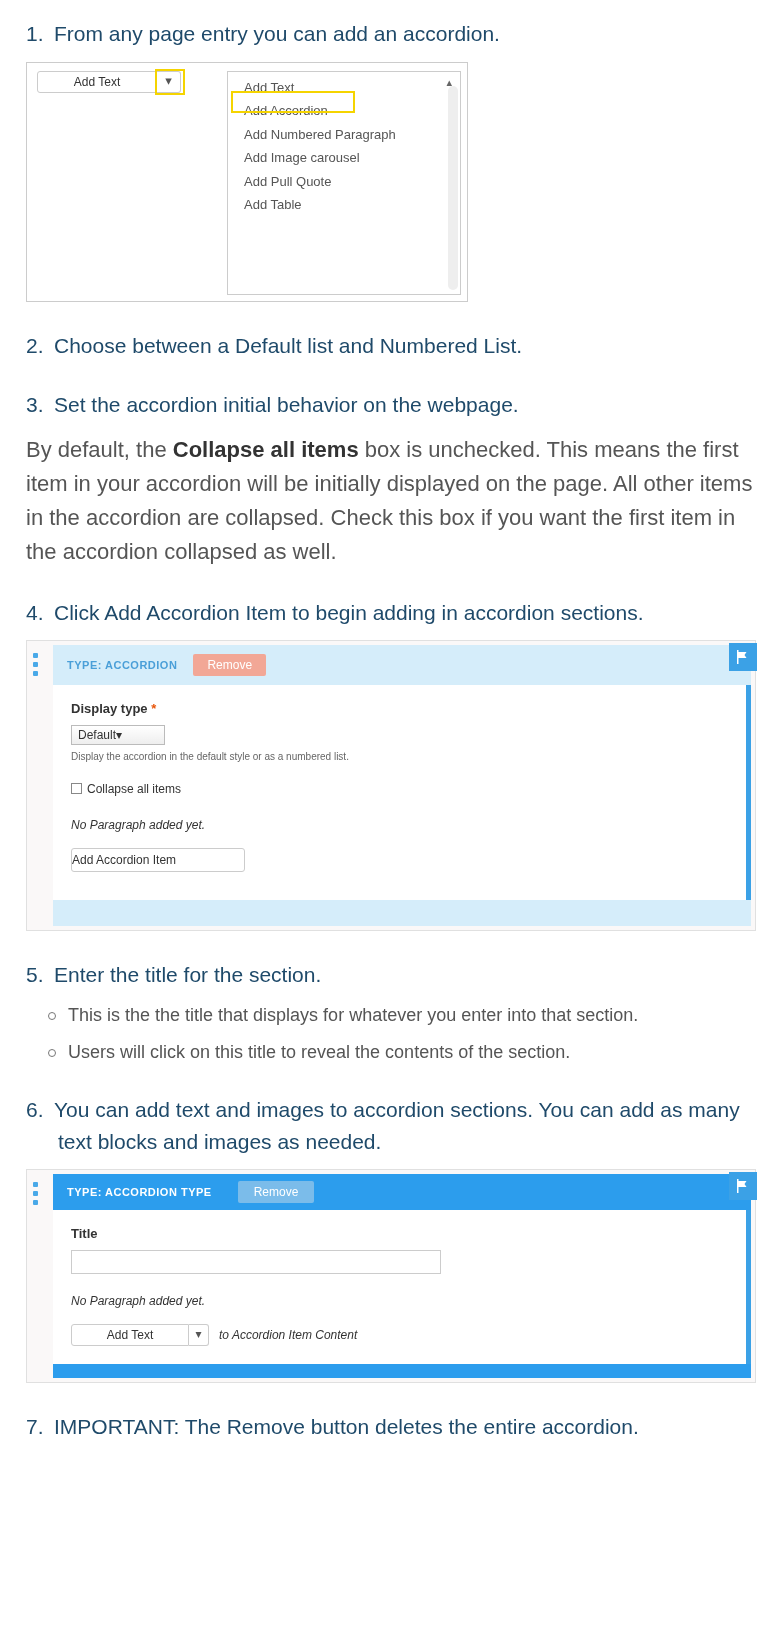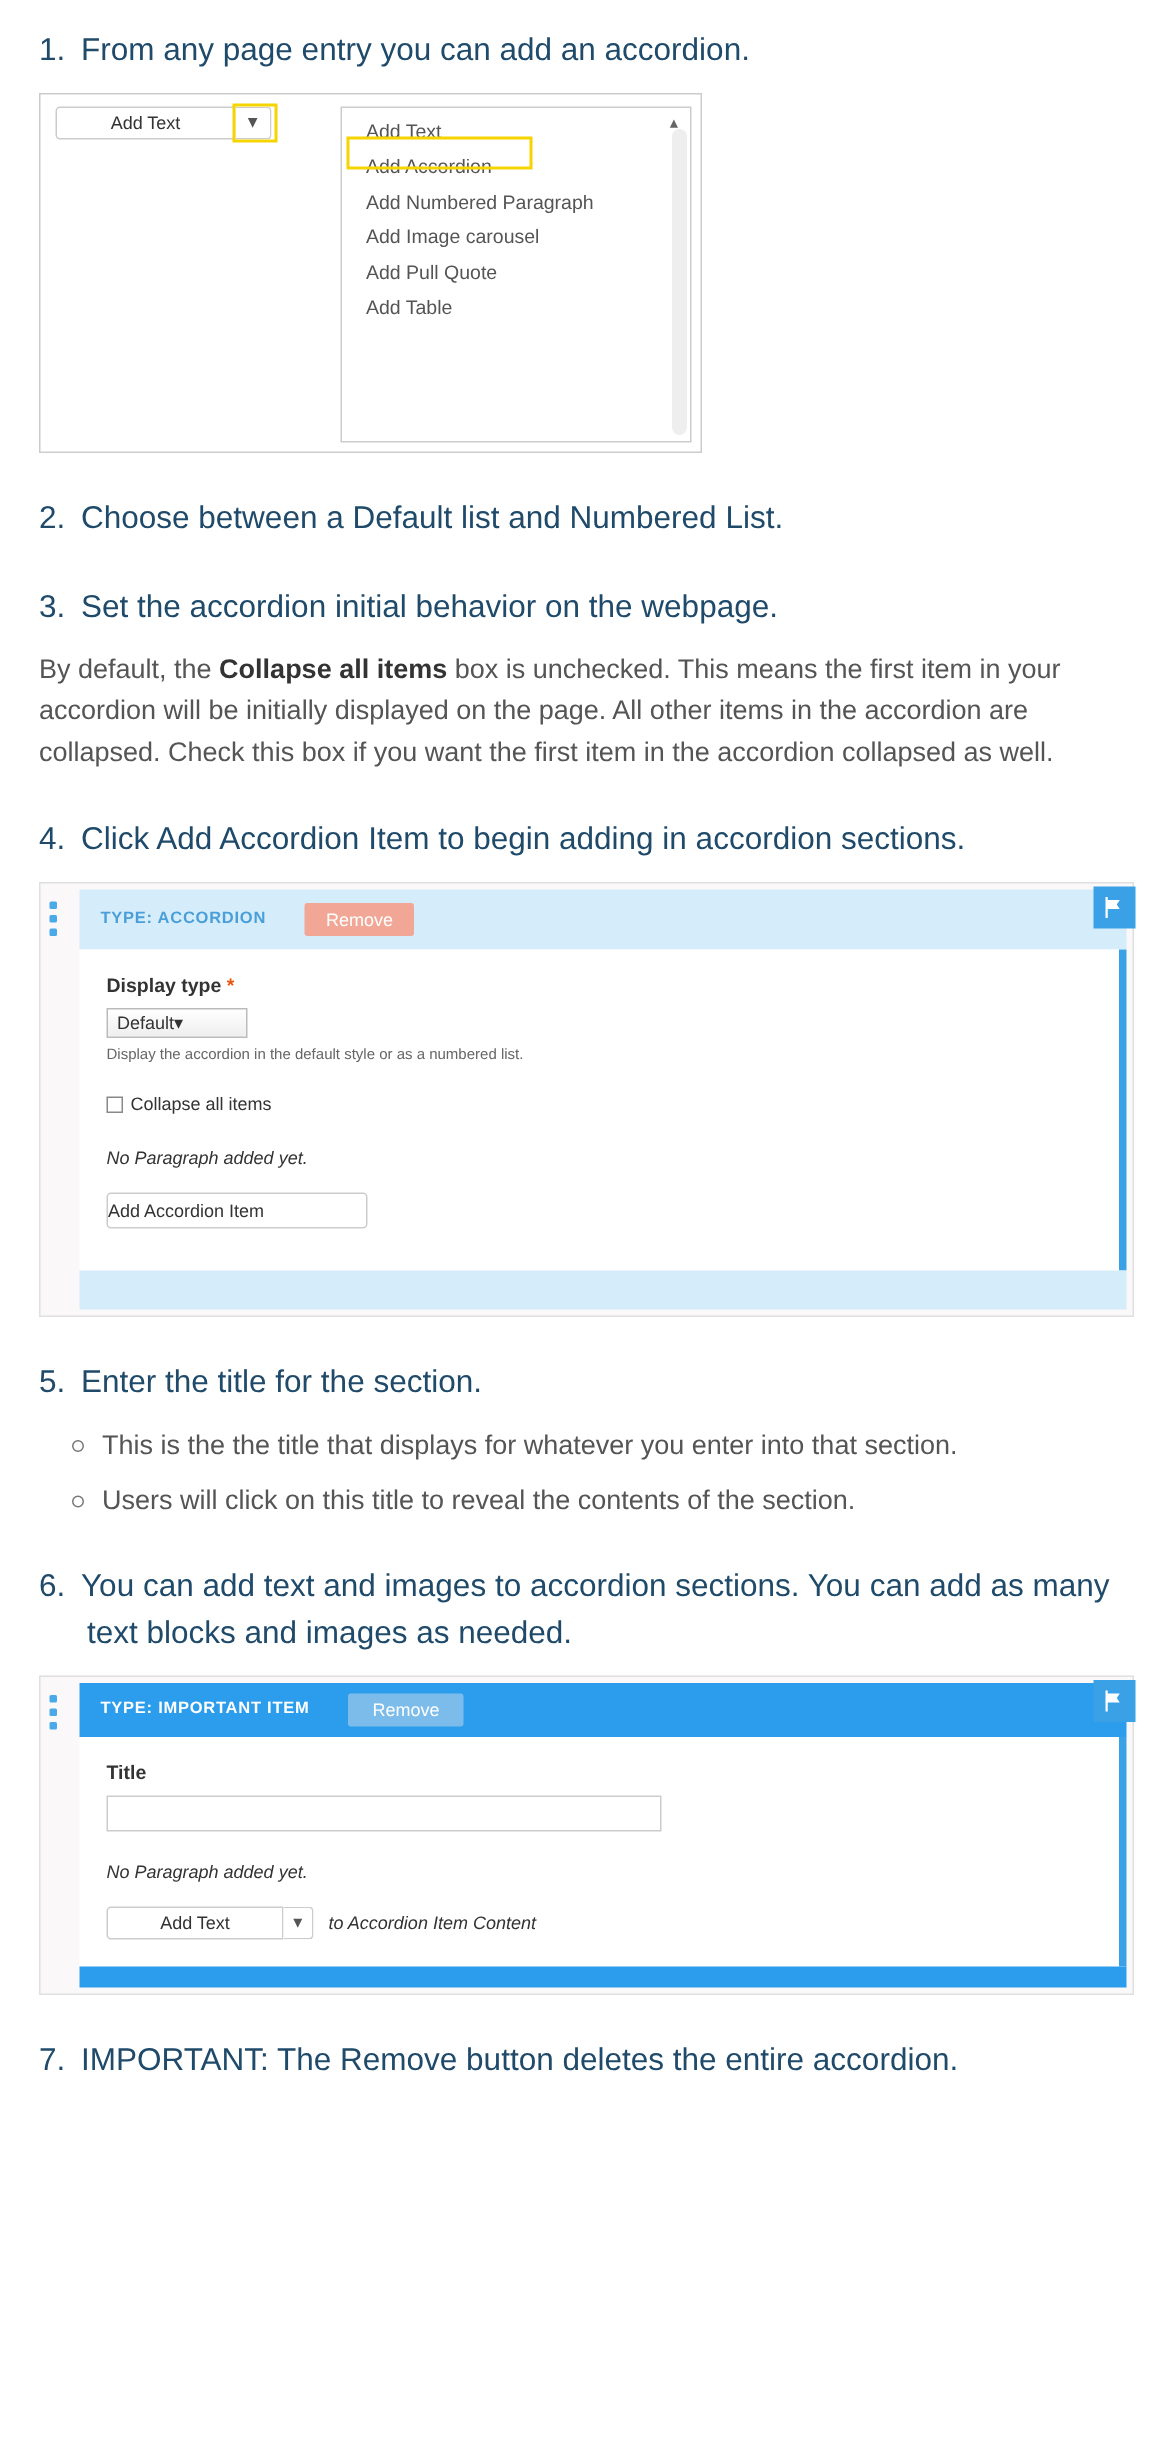--- a/index.html
+++ b/index.html
@@ -21,21 +21,21 @@
     padding-left: 32px;
     text-indent: -32px;
     margin-bottom: 12px;
   }
   ol.main-steps > li > .step-heading::before {
     content: counter(step) ". ";
     display: inline-block;
     width: 28px;
     text-indent: 0;
   }
-  .step-body { color: #555; font-size: 18px; line-height: 1.55; margin-bottom: 20px; }
+  .step-body { color: #555; font-size: 22px; line-height: 1.55; margin-bottom: 20px; }
   .step-body strong { color: #333; font-weight: 700; }
   ul.sub { list-style: none; padding-left: 22px; }
   ul.sub > li { position: relative; padding-left: 20px; margin-bottom: 10px; color: #555; font-size: 18px; }
   ul.sub > li::before {
     content: "";
     position: absolute; left:0; top:10px;
     width: 6px; height: 6px; border:1px solid #777; border-radius:50%;
   }
 
   
@@ -77,21 +77,21 @@
 
   
   .panel2 {
     border:1px solid #e0e0e0; background:#faf8f8; width: 730px;
     position:relative; padding:4px 4px 4px 26px; font-family: Helvetica, Arial, sans-serif;
   }
   .p2-dots { position:absolute; top:12px; left:6px; display:flex; flex-direction:column; gap:4px; }
   .p2-dots span { width:5px; height:5px; background:#4aa9e8; border-radius:1px; }
   .p2-header {
     background:#d5edfa; height:40px; display:flex; align-items:center;
-    padding:0 14px; gap:26px;
+    padding:0 14px; gap:16px;
   }
   .p2-header .typetext { color:#4a9fd8; font-weight:bold; font-size:11px; letter-spacing:0.5px; }
   .p2-remove1 {
     background:#f2a796; color:#fff; font-size:12px; padding:2px 14px; border-radius:2px;
   }
   .p2-flag {
     position:absolute; top:2px; right:-2px; width:28px; height:28px;
     background:#3ba1e6; color:#fff; display:flex; align-items:center; justify-content:center;
   }
   .p2-body {
@@ -243,21 +243,21 @@
           <span></span>
           <span></span>
           <span></span>
         </div>
       <div class="p2-flag">
         <svg class="flag-svg" viewBox="0 0 16 16">
             <path fill="#fff" d="M2 1v14h1.5V9h8l-2-3 2-3H3.5V1z"></path>
           </svg>
       </div>
       <div class="p3-header">
-        <span class="typetext">TYPE: IMPORTANT ITEM</span>
+        <span class="typetext">TYPE: ACCORDION TYPE</span>
         <span class="p3-remove">Remove</span>
       </div>
       <div class="p3-body">
         <div class="p2-label">Title</div>
         <div class="p3-input"></div>
         <div class="p2-noparagraph">No Paragraph added yet.</div>
         <div class="p3-addtext-row">
           <div class="p3-addtext-group">
             <div class="p3-addtext-btn">Add Text</div>
             <div class="p3-caret-btn">▾</div>

